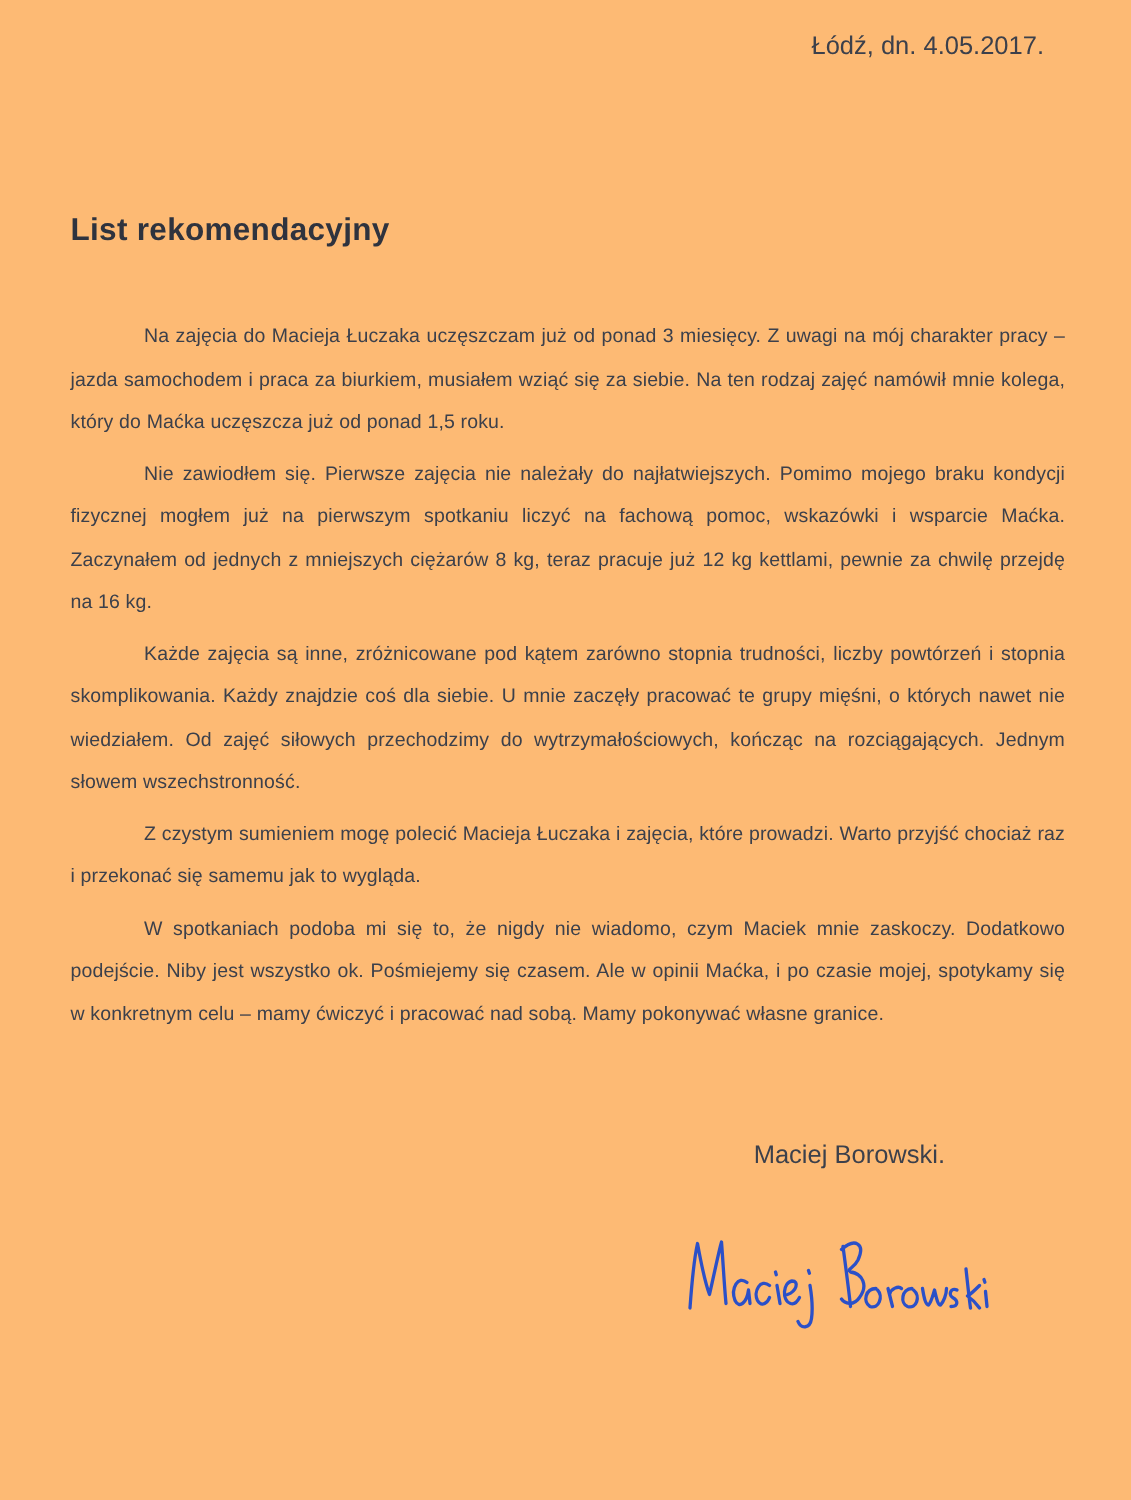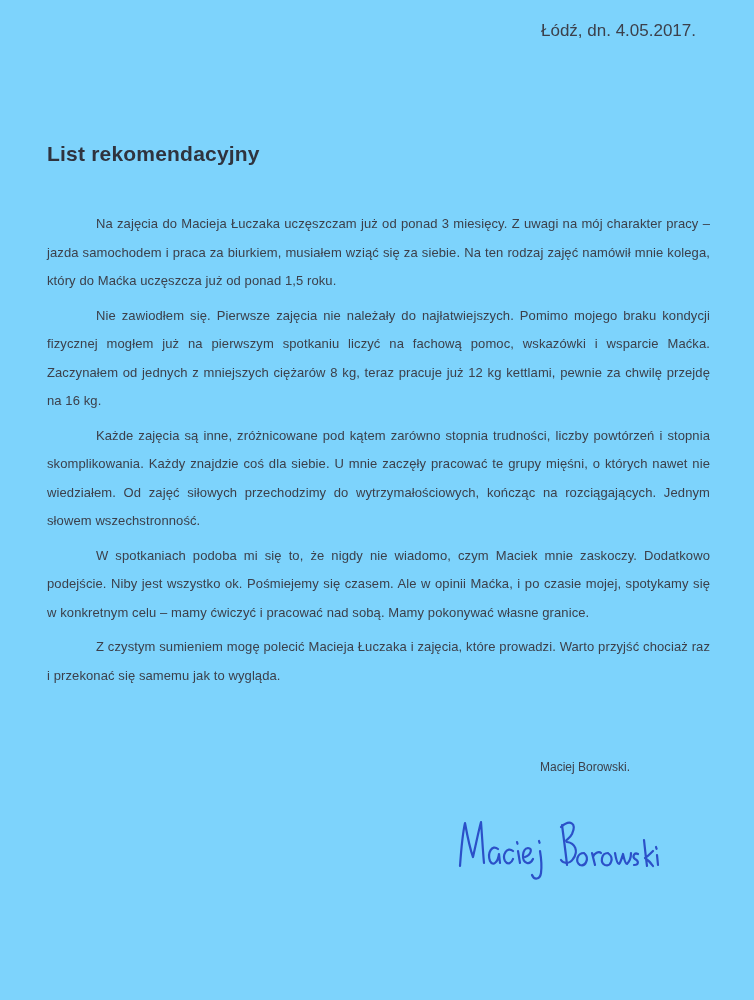--- a/index.html
+++ b/index.html
@@ -5,21 +5,21 @@
   html, body {
     margin: 0;
     padding: 0;
     background: #ffffff;
   }
   .page {
     position: relative;
     width: 754px;
     height: 1000px;
     margin: 0 auto;
-    background: #7dd3fc;
+    background: #fdba74;
     box-sizing: border-box;
     padding: 20px 44px 0 47px;
     font-family: "Liberation Sans", sans-serif;
     color: #3c404b;
     overflow: hidden;
   }
   .dateline {
     text-align: right;
     font-size: 17px;
     line-height: 22px;
@@ -40,21 +40,21 @@
     text-align: justify;
     text-indent: 49px;
     margin: 0 0 6px 0;
     color: #3c404b;
     letter-spacing: 0.1px;
   }
   .author-name {
     margin-top: 70px;
     text-align: right;
     padding-right: 80px;
-    font-size: 12px;
+    font-size: 17px;
     color: #3c404b;
   }
   .signature-wrap {
     margin-top: 36px;
     text-align: right;
     padding-right: 48px;
   }
   .signature-wrap svg {
     display: inline-block;
   }
@@ -65,22 +65,22 @@
 <div class="page">
 
   <div class="dateline">Łódź, dn. 4.05.2017.</div>
 
   <h1 class="title">List rekomendacyjny</h1>
 
   <div class="body-text">
     <p>Na zajęcia do Macieja Łuczaka uczęszczam już od ponad 3 miesięcy. Z uwagi na mój charakter pracy – jazda samochodem i praca za biurkiem, musiałem wziąć się za siebie. Na ten rodzaj zajęć namówił mnie kolega, który do Maćka uczęszcza już od ponad 1,5 roku.</p>
     <p>Nie zawiodłem się. Pierwsze zajęcia nie należały do najłatwiejszych. Pomimo mojego braku kondycji fizycznej mogłem już na pierwszym spotkaniu liczyć na fachową pomoc, wskazówki i wsparcie Maćka. Zaczynałem od jednych z mniejszych ciężarów 8 kg, teraz pracuje już 12 kg kettlami, pewnie za chwilę przejdę na 16 kg.</p>
     <p>Każde zajęcia są inne, zróżnicowane pod kątem zarówno stopnia trudności, liczby powtórzeń i stopnia skomplikowania. Każdy znajdzie coś dla siebie. U mnie zaczęły pracować te grupy mięśni, o których nawet nie wiedziałem. Od zajęć siłowych przechodzimy do wytrzymałościowych, kończąc na rozciągających. Jednym słowem wszechstronność.</p>
+    <p>Z czystym sumieniem mogę polecić Macieja Łuczaka i zajęcia, które prowadzi. Warto przyjść chociaż raz i przekonać się samemu jak to wygląda.</p>
     <p>W spotkaniach podoba mi się to, że nigdy nie wiadomo, czym Maciek mnie zaskoczy. Dodatkowo podejście. Niby jest wszystko ok. Pośmiejemy się czasem. Ale w opinii Maćka, i po czasie mojej, spotykamy się w konkretnym celu – mamy ćwiczyć i pracować nad sobą. Mamy pokonywać własne granice.</p>
-    <p>Z czystym sumieniem mogę polecić Macieja Łuczaka i zajęcia, które prowadzi. Warto przyjść chociaż raz i przekonać się samemu jak to wygląda.</p>
   </div>
 
   <div class="author-name">Maciej Borowski.</div>
 
   <div class="signature-wrap" aria-label="Maciej Borowski">
     <svg width="210" height="72" viewBox="0 0 210 72" fill="none" stroke="#2b50c8" stroke-width="2.2" stroke-linecap="round" stroke-linejoin="round" aria-hidden="true">
 
       <path d="M8,56 C9,42 11,22 13,13 C15,24 18,39 21,47 C24,34 27,19 29,12 C30,25 31,43 32,53"></path>
       <path d="M46,39 C40,34 35,43 38,51 C41,57 46,52 47,44 L48,53"></path>
       <path d="M61,41 C55,36 50,45 53,51 C56,56 60,52 61,49"></path>

